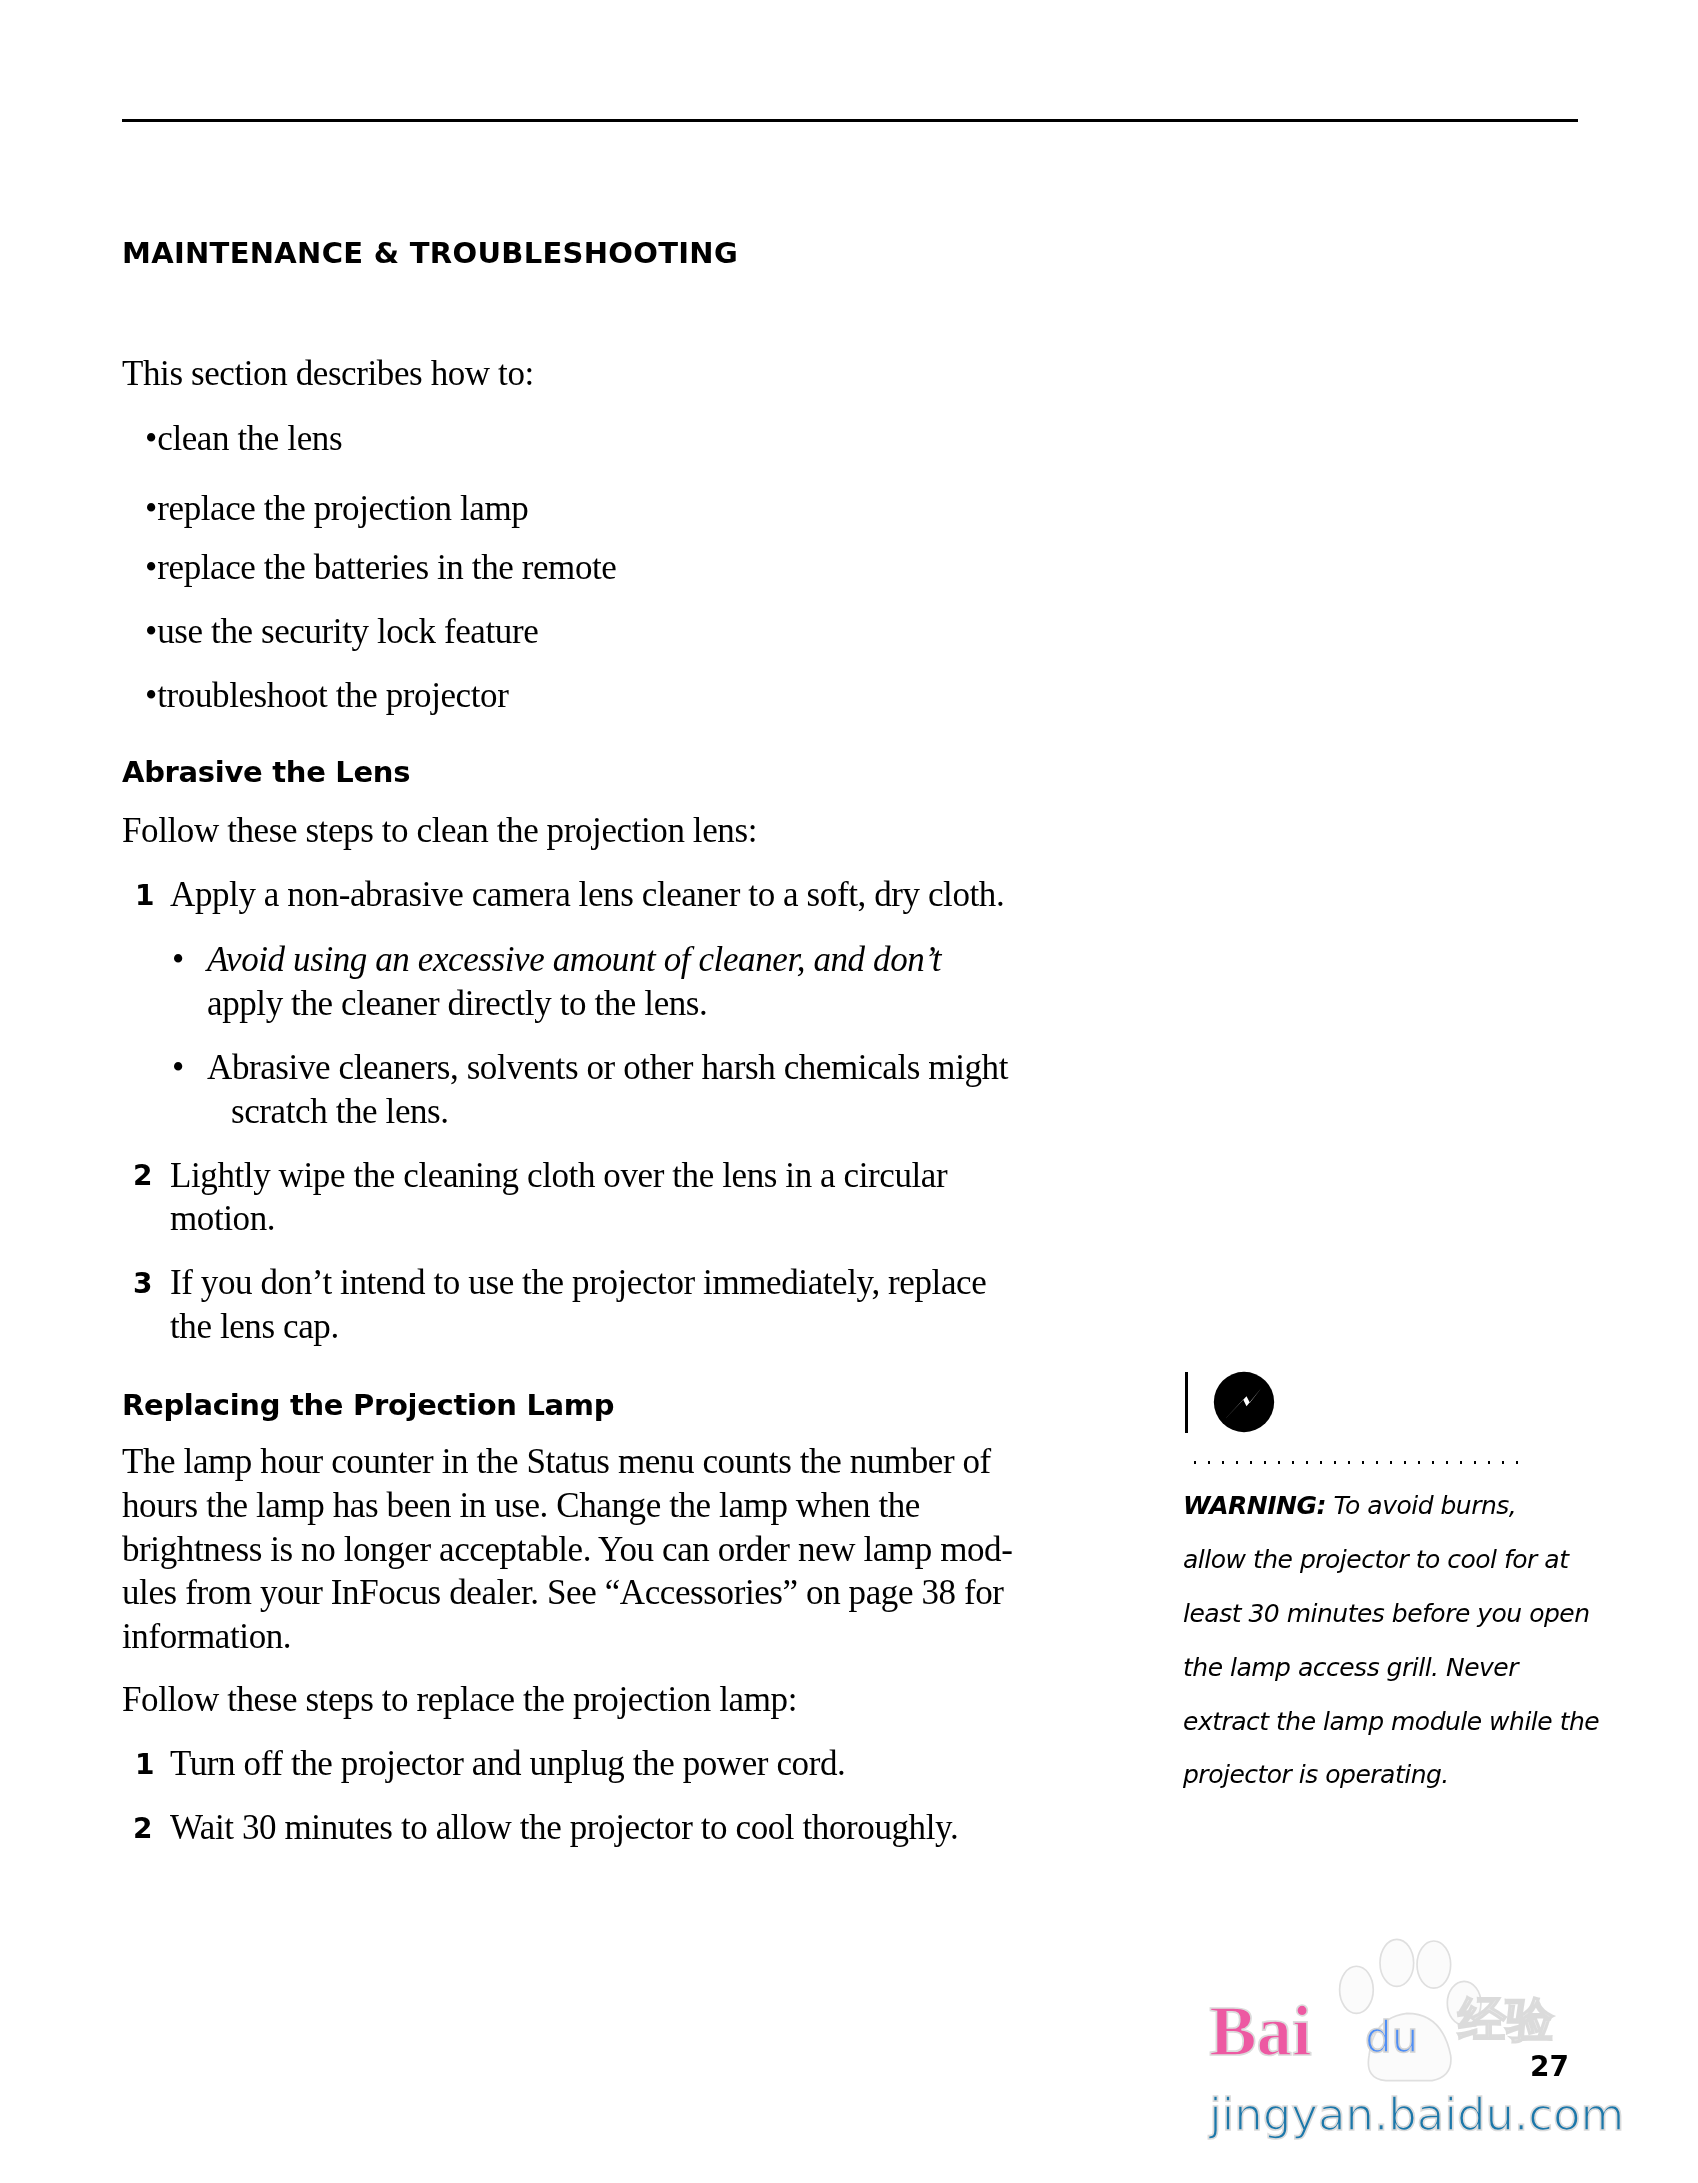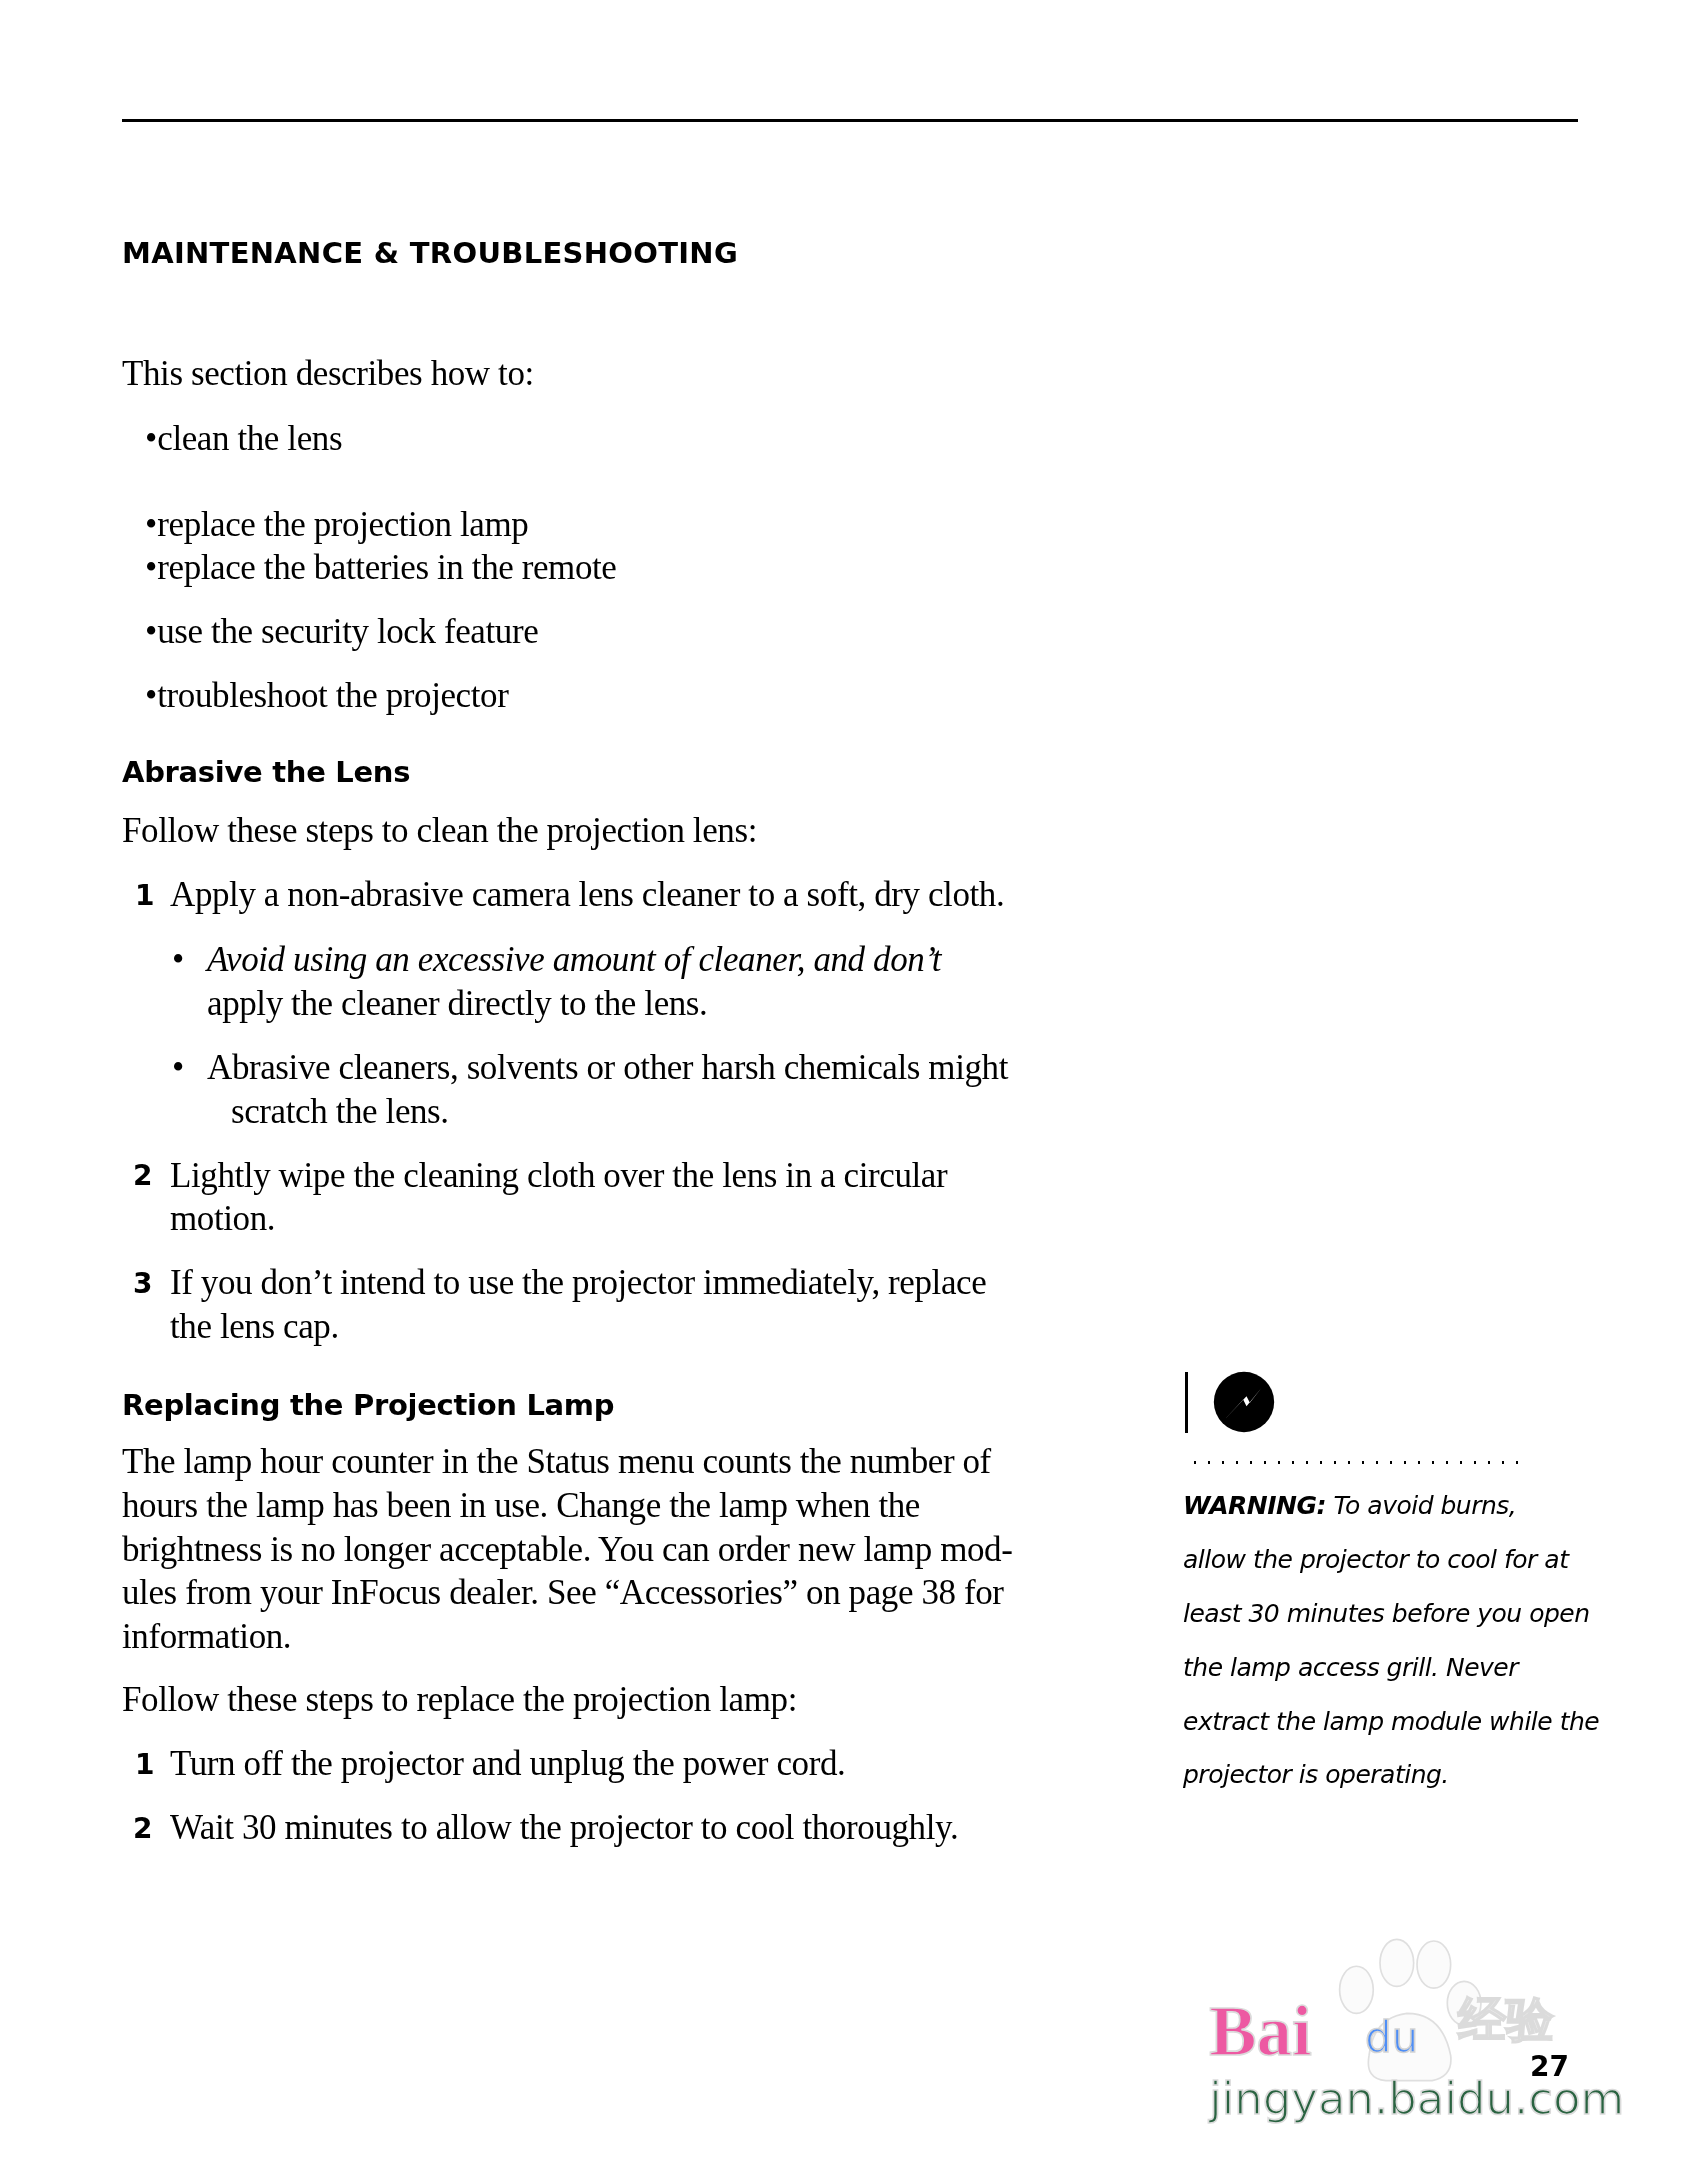--- a/index.html
+++ b/index.html
@@ -27,21 +27,21 @@
 <div class="rule"></div>
 
 <div class="abs sans-b h1" style="left:122px; top:236px;">MAINTENANCE &amp; TROUBLESHOOTING</div>
 
 <div class="abs serif" style="left:122px; top:354px;">This section describes how to:</div>
 
 <div>
   <div class="abs" style="left:145px; top:419px;">
     <span class="dot">•</span><span class="serif">clean the lens</span>
   </div>
-  <div class="abs" style="left:145px; top:505px;">
+  <div class="abs" style="left:145px; top:489px;">
     <span class="dot">•</span><span class="serif">replace the projection lamp</span>
   </div>
   <div class="abs" style="left:145px; top:548px;">
     <span class="dot">•</span><span class="serif">replace the batteries in the remote</span>
   </div>
   <div class="abs" style="left:145px; top:612px;">
     <span class="dot">•</span><span class="serif">use the security lock feature</span>
   </div>
   <div class="abs" style="left:145px; top:676px;">
     <span class="dot">•</span><span class="serif">troubleshoot the projector</span>
@@ -110,17 +110,17 @@
       <ellipse cx="180" cy="72" rx="20" ry="28"></ellipse>
       <ellipse cx="228" cy="40" rx="20" ry="28"></ellipse>
       <ellipse cx="272" cy="42" rx="20" ry="28"></ellipse>
       <ellipse cx="308" cy="88" rx="20" ry="26"></ellipse>
       <path d="M195,150 Q200,105 240,100 Q282,100 292,150 Q295,175 270,180 L215,180 Q190,178 195,150 Z"></path>
     </g>
   </svg>
   <div class="abs" style="left:4.2px; top:46px; font-family:Liberation Serif, serif; font-weight:bold; font-size:71px; color:#ec4899;margin-top:16px; -webkit-text-stroke:1.7px #d8d8d8;">Bai</div>
   <div class="abs" style="left:160px; top:84px; font-family:'DejaVu Sans',sans-serif; font-size:42px; color:#3b82f6; -webkit-text-stroke:1.7px #d0d0d0;">du</div>
   <div class="abs" style="left:253px; top:59px; font-family:'DejaVu Sans',sans-serif; font-weight:bold; font-size:48px; color:#f6f6f6; -webkit-text-stroke:1.7px #d8d8d8;">经验</div>
-  <div class="abs" style="left:4.2px; top:143px; font-family:'DejaVu Sans',sans-serif; font-size:45px; color:#14532d; -webkit-text-stroke:1.7px #d8d8d8;">jingyan.baidu.com</div>
+  <div class="abs" style="left:4.2px; top:159px; font-family:'DejaVu Sans',sans-serif; font-size:45px; color:#0369a1; -webkit-text-stroke:1.7px #d8d8d8;">jingyan.baidu.com</div>
 </div>
 
 <div class="abs pagenum" style="left:1530px; top:2050px;">27</div>
 
 
 </body></html>

